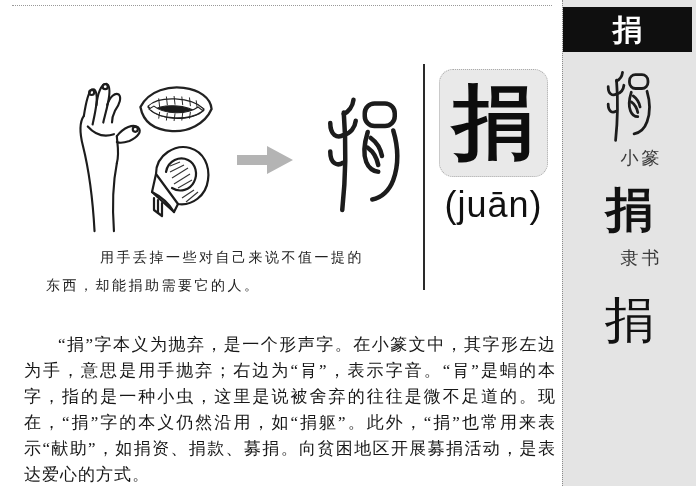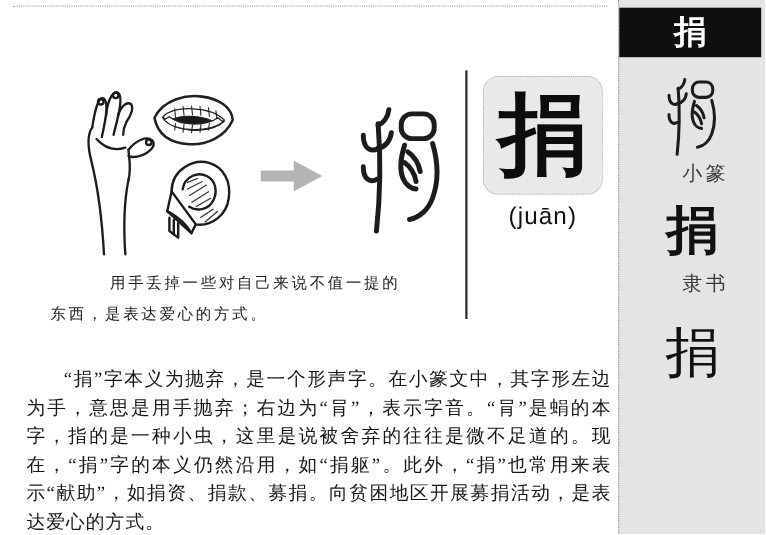--- a/index.html
+++ b/index.html
@@ -26,21 +26,21 @@
     position:absolute;left:439px;top:69px;width:109px;height:108px;
     box-sizing:border-box;border:1px dotted #ababab;border-radius:14px;
     background:#e9e9e9;display:flex;align-items:center;justify-content:center;
   }
   .char-box span{
     font-size:82px;font-weight:700;line-height:1;color:#0d0d0d;
     font-family:"Liberation Serif","DejaVu Serif",serif;
   }
   .pinyin{
     position:absolute;left:439px;top:184px;width:109px;
-    text-align:center;font-size:22px;letter-spacing:1px;color:#111;
+    text-align:center;font-size:36px;letter-spacing:1px;color:#111;
     font-family:"Liberation Sans","DejaVu Sans",sans-serif;
   }
   .caption-line{
     position:absolute;font-size:14px;letter-spacing:2.5px;color:#222;
     white-space:nowrap;font-family:"Liberation Serif","DejaVu Serif",serif;
   }
   .caption-1{left:100px;top:249px;}
   .caption-2{left:46px;top:277px;}
   
   .body-text{
@@ -169,21 +169,21 @@
   </svg>
 
   <div class="divider"></div>
 
   <div class="char-box">
     <span>捐</span>
   </div>
   <div class="pinyin">(juān)</div>
 
   <div class="caption-line caption-1">用手丢掉一些对自己来说不值一提的</div>
-  <div class="caption-line caption-2">东西，是表达爱心的方式。</div>
+  <div class="caption-line caption-2">东西，却能捐助需要它的人。</div>
 
   <p class="body-text">“捐”字本义为抛弃，是一个形声字。在小篆文中，其字形左边为手，意思是用手抛弃；右边为“肙”，表示字音。“肙”是蜎的本字，指的是一种小虫，这里是说被舍弃的往往是微不足道的。现在，“捐”字的本义仍然沿用，如“捐躯”。此外，“捐”也常用来表示“献助”，如捐资、捐款、募捐。向贫困地区开展募捐活动，是表达爱心的方式。</p>
 
   <aside class="sidebar">
     <div class="sidebar-bar">
       <span>捐</span>
     </div>
 
     <svg class="seal-side" viewBox="0 0 110 160">
       <use href="#sealJuan"></use>

